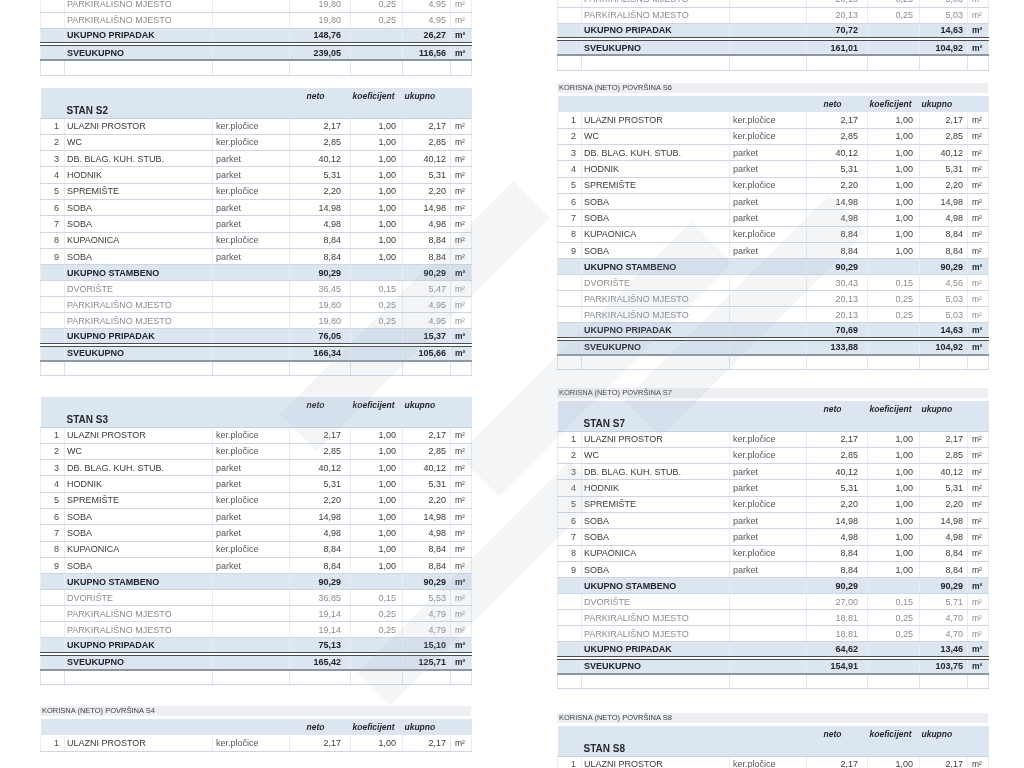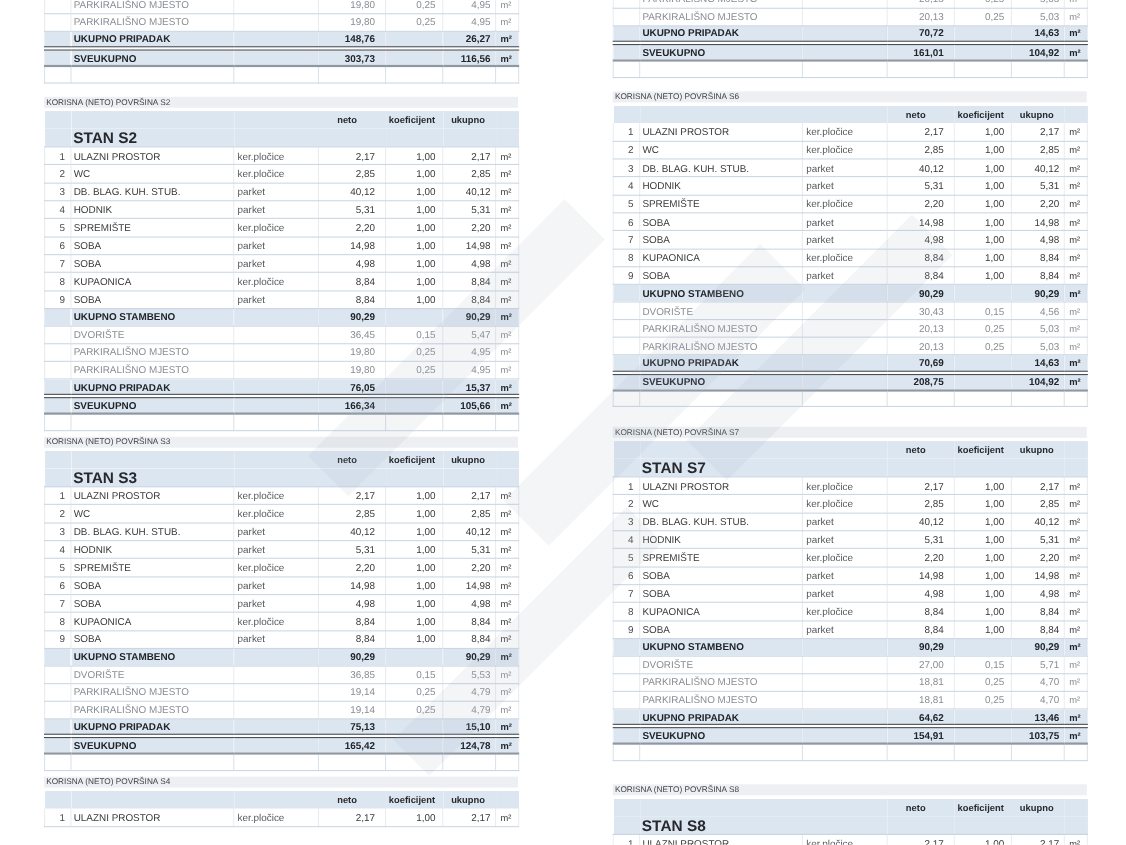--- a/index.html
+++ b/index.html
@@ -60,23 +60,23 @@
   .c-koef{padding-right:6px;}
   .c-ukup{padding-right:4px;}
   .c-unit{padding-left:4px;font-size:8.5px;}
 
   tbody tr td{border-bottom:1px solid #ccd7e3;}
   tr.r-hdr1 td,tr.r-hdr2 td{
     background:#dce6f1;border-left:none;border-right:none;border-bottom:none;
     font-weight:bold;font-size:8.5px;color:#26282c;
   }
   tr.r-hdr2 td{border-bottom:1px solid #c3d2e2;}
-  tr.r-hdr2 .c-name{font-size:14px;}
-  .hdr-neto{text-align:center;}
-  .hdr-koef,.hdr-ukup{text-align:center;padding-left:2px;}
+  tr.r-hdr2 .c-name{font-size:10px;}
+  .hdr-neto{text-align:center;font-style:italic;}
+  .hdr-koef,.hdr-ukup{text-align:left;padding-left:2px;font-style:italic;}
 
   tr.r-stambeno td,tr.r-pripadak td,tr.r-sveukupno td{
     background:#dce6f1;font-weight:bold;color:#22262b;
   }
   tr.r-extra td{color:#888d93;}
   tr.r-pripadak td{border-bottom:4px double #4a4e53;}
   tr.r-sveukupno td{border-bottom:2px solid #8f98a1;}
   tr.r-empty td{background:#ffffff;border-left:1px solid rgba(175,192,210,0.45);border-right:1px solid rgba(175,192,210,0.45);}
 </style>
 </head>
@@ -126,39 +126,38 @@
               <td class="c-mat"></td>
               <td class="c-neto">148,76</td>
               <td class="c-koef"></td>
               <td class="c-ukup">26,27</td>
               <td class="c-unit">m²</td>
             </tr>
             <tr class="r-sveukupno">
               <td class="c-num"></td>
               <td class="c-name">SVEUKUPNO</td>
               <td class="c-mat"></td>
-              <td class="c-neto">303,73</td>
+              <td class="c-neto">239,05</td>
               <td class="c-koef"></td>
               <td class="c-ukup">116,56</td>
               <td class="c-unit">m²</td>
             </tr>
             <tr class="r-empty">
               <td class="c-num"></td>
               <td class="c-name"></td>
               <td class="c-mat"></td>
               <td class="c-neto"></td>
               <td class="c-koef"></td>
               <td class="c-ukup"></td>
               <td class="c-unit"></td>
             </tr>
           </tbody>
         </table>
       </div>
       <div class="section sec-0">
-        <div class="sec-title">KORISNA (NETO) POVRŠINA S2</div>
         <table>
           <colgroup>
             <col style="width: 24px;">
             <col style="width: 148px;">
             <col style="width: 77px;">
             <col style="width: 61px;">
             <col style="width: 52px;">
             <col style="width: 48px;">
             <col style="width: 21px;">
           </colgroup>
@@ -322,21 +321,20 @@
               <td class="c-mat"></td>
               <td class="c-neto"></td>
               <td class="c-koef"></td>
               <td class="c-ukup"></td>
               <td class="c-unit"></td>
             </tr>
           </tbody>
         </table>
       </div>
       <div class="section sec-1">
-        <div class="sec-title">KORISNA (NETO) POVRŠINA S3</div>
         <table>
           <colgroup>
             <col style="width: 24px;">
             <col style="width: 148px;">
             <col style="width: 77px;">
             <col style="width: 61px;">
             <col style="width: 52px;">
             <col style="width: 48px;">
             <col style="width: 21px;">
           </colgroup>
@@ -484,21 +482,21 @@
               <td class="c-koef"></td>
               <td class="c-ukup">15,10</td>
               <td class="c-unit">m²</td>
             </tr>
             <tr class="r-sveukupno">
               <td class="c-num"></td>
               <td class="c-name">SVEUKUPNO</td>
               <td class="c-mat"></td>
               <td class="c-neto">165,42</td>
               <td class="c-koef"></td>
-              <td class="c-ukup">124,78</td>
+              <td class="c-ukup">125,71</td>
               <td class="c-unit">m²</td>
             </tr>
             <tr class="r-empty">
               <td class="c-num"></td>
               <td class="c-name"></td>
               <td class="c-mat"></td>
               <td class="c-neto"></td>
               <td class="c-koef"></td>
               <td class="c-ukup"></td>
               <td class="c-unit"></td>
@@ -747,21 +745,21 @@
               <td class="c-mat"></td>
               <td class="c-neto">70,69</td>
               <td class="c-koef"></td>
               <td class="c-ukup">14,63</td>
               <td class="c-unit">m²</td>
             </tr>
             <tr class="r-sveukupno">
               <td class="c-num"></td>
               <td class="c-name">SVEUKUPNO</td>
               <td class="c-mat"></td>
-              <td class="c-neto">208,75</td>
+              <td class="c-neto">133,88</td>
               <td class="c-koef"></td>
               <td class="c-ukup">104,92</td>
               <td class="c-unit">m²</td>
             </tr>
             <tr class="r-empty">
               <td class="c-num"></td>
               <td class="c-name"></td>
               <td class="c-mat"></td>
               <td class="c-neto"></td>
               <td class="c-koef"></td>

